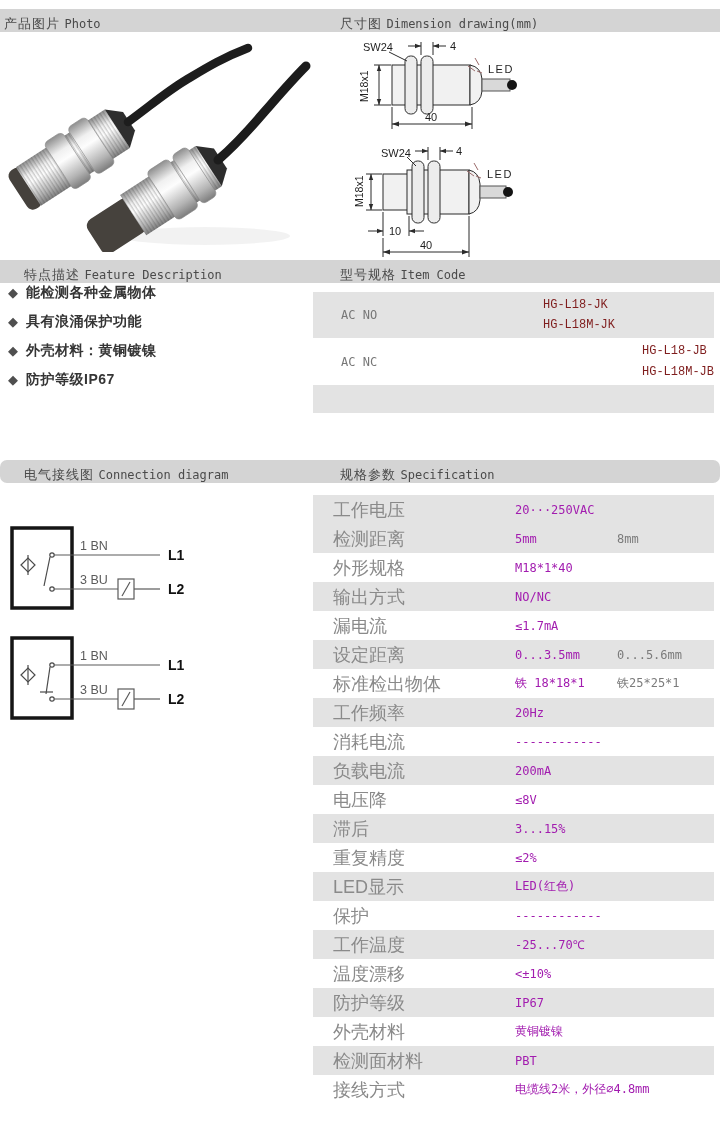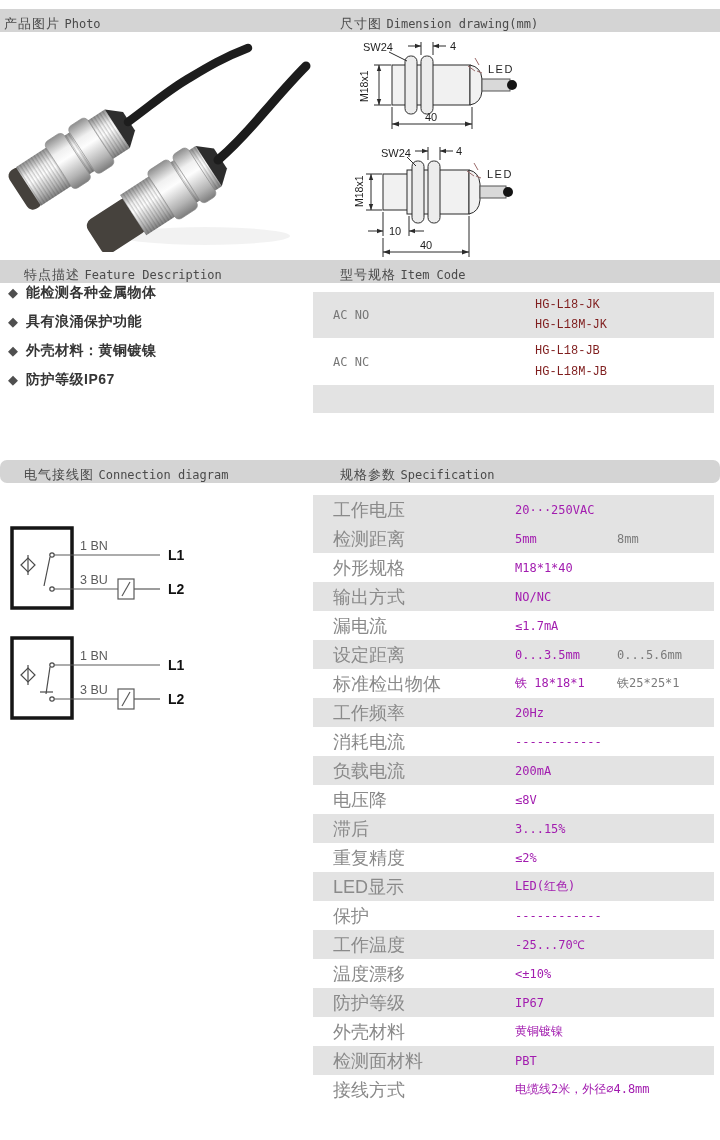--- a/index.html
+++ b/index.html
@@ -16,25 +16,25 @@
   
   #features{position:absolute;left:8px;top:277px;width:300px;}
   .feat{height:29px;line-height:29px;white-space:nowrap;}
   .feat .dia{color:#4f4f4f;font-size:13px;margin-right:8px;}
   .feat .txt{font-size:14px;font-weight:bold;color:#353535;letter-spacing:.5px;}
 
   
   #itemtable{position:absolute;left:313px;top:292px;width:401px;}
   .irow{display:flex;}
   .irow.g{background:#e3e3e3;}
-  .ilabel{width:202px;padding-left:20px;display:flex;align-items:center;
+  .ilabel{width:202px;padding-left:28px;display:flex;align-items:center;
           font-family:"DejaVu Sans Mono","Liberation Mono",monospace;font-size:12px;color:#777;}
   .icodes{display:flex;flex-direction:column;justify-content:space-evenly;
           font-family:Liberation Mono, monospace;font-size:12px;color:#7f1d1d;}
-  .irow1{height:46px;} .irow2{height:47px;background:#fff;} .irow3{height:28px;}
+  .irow1{height:46px;} .irow2{height:47px;background:#fff;justify-content:space-between;} .irow3{height:28px;}
 
   
   #spectable{position:absolute;left:313px;top:495px;width:401px;}
   .srow{display:flex;height:29px;align-items:center;}
   .srow.g{background:#e3e3e3;}
   .slabel{width:182px;padding-left:20px;font-size:18px;color:#8a8a8a;white-space:nowrap;}
   .sval1{width:102px;font-family:"DejaVu Sans Mono","Liberation Mono",monospace;font-size:12px;color:#a21caf;white-space:nowrap;}
   .sval2{flex:1;font-family:"DejaVu Sans Mono","Liberation Mono",monospace;font-size:12px;color:#7b7b7b;white-space:nowrap;}
 
   svg text{font-family:"Liberation Sans",sans-serif;}

